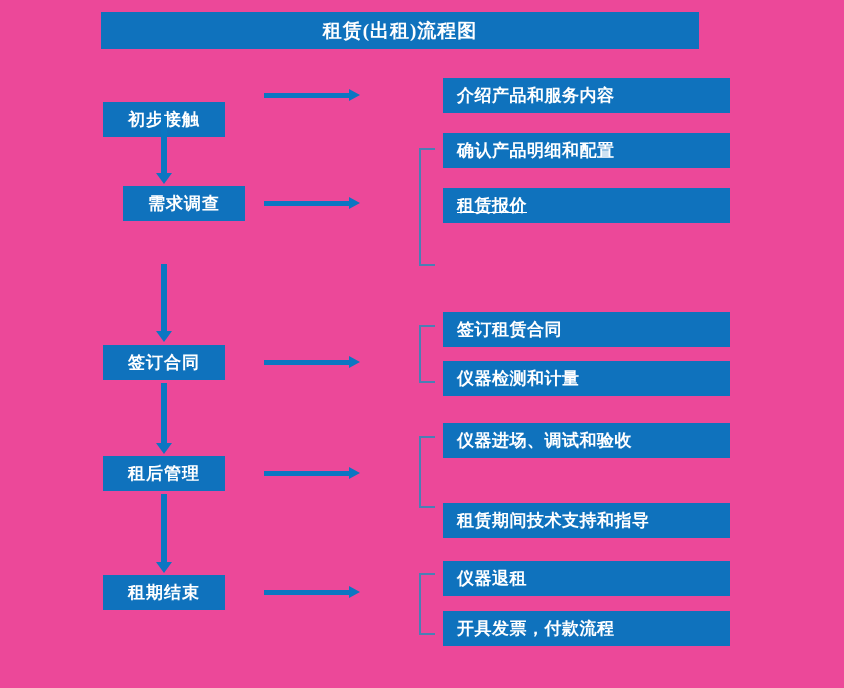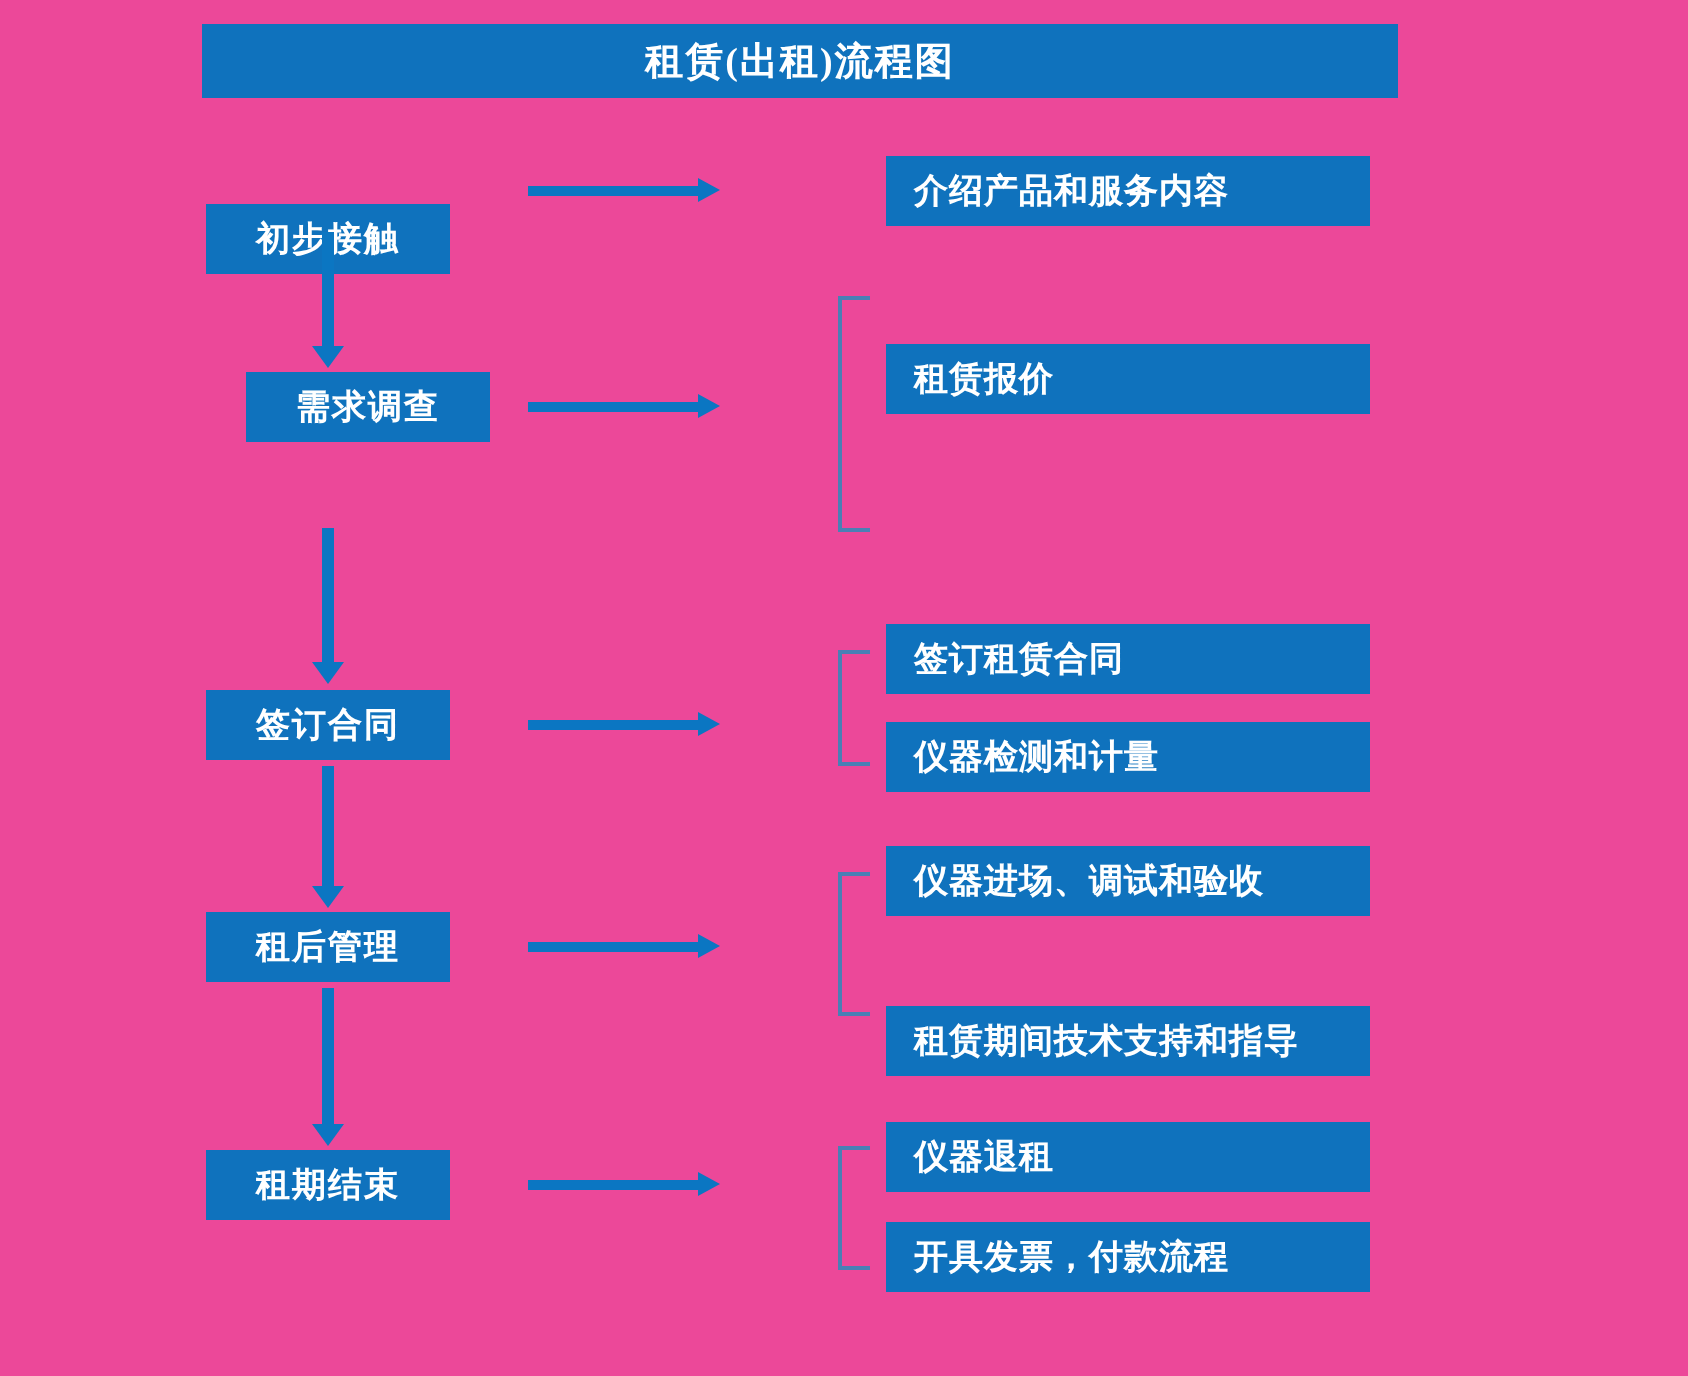--- a/index.html
+++ b/index.html
@@ -49,21 +49,21 @@
     font-size: 17px;
     font-weight: bold;
     letter-spacing: 1px;
     white-space: nowrap;
   }
 
   
   .detail-box {
     position: absolute;
     left: 443px;
-    width: 242px;
+    width: 287px;
     height: 35px;
     background: #0f72bd;
     color: #ffffff;
     display: flex;
     align-items: center;
     justify-content: flex-start;
     padding-left: 14px;
     box-sizing: border-box;
     font-size: 17px;
     font-weight: bold;
@@ -194,22 +194,23 @@
   <div class="bracket" style="top:148px; height:118px;"></div>
 
   <div class="bracket" style="top:325px; height:58px;"></div>
 
   <div class="bracket" style="top:436px; height:72px;"></div>
 
   <div class="bracket" style="top:573px; height:62px;"></div>
 
   <div class="detail-box" style="top:78px;">介绍产品和服务内容</div>
 
-
-  <div class="detail-box" style="top:172px;">租赁报价</div>
+  <div class="detail-box" style="top:133px;">确认产品明细和配置</div>
+
+  <div class="detail-box" style="top:188px;text-decoration:underline;">租赁报价</div>
 
 
   <div class="detail-box" style="top:312px;">签订租赁合同</div>
 
   <div class="detail-box" style="top:361px;">仪器检测和计量</div>
 
   <div class="detail-box" style="top:423px;">仪器进场、调试和验收</div>
 
   <div class="detail-box" style="top:489px;margin-top:14px;">租赁期间技术支持和指导</div>
 

